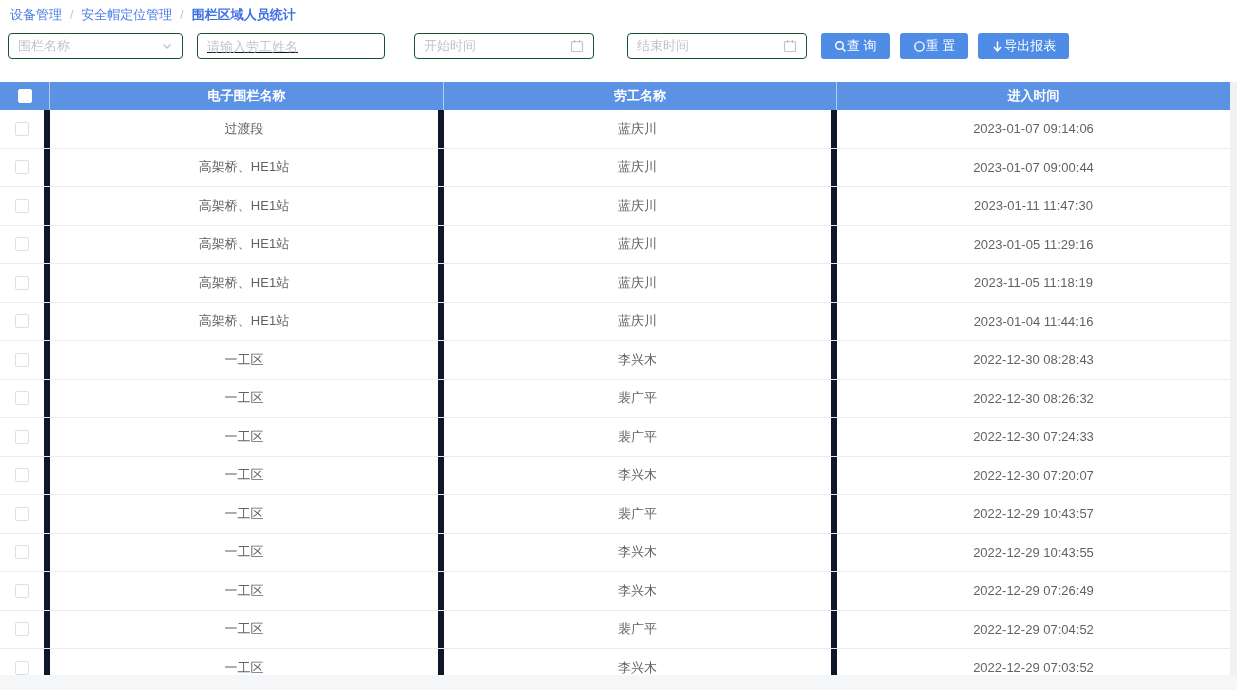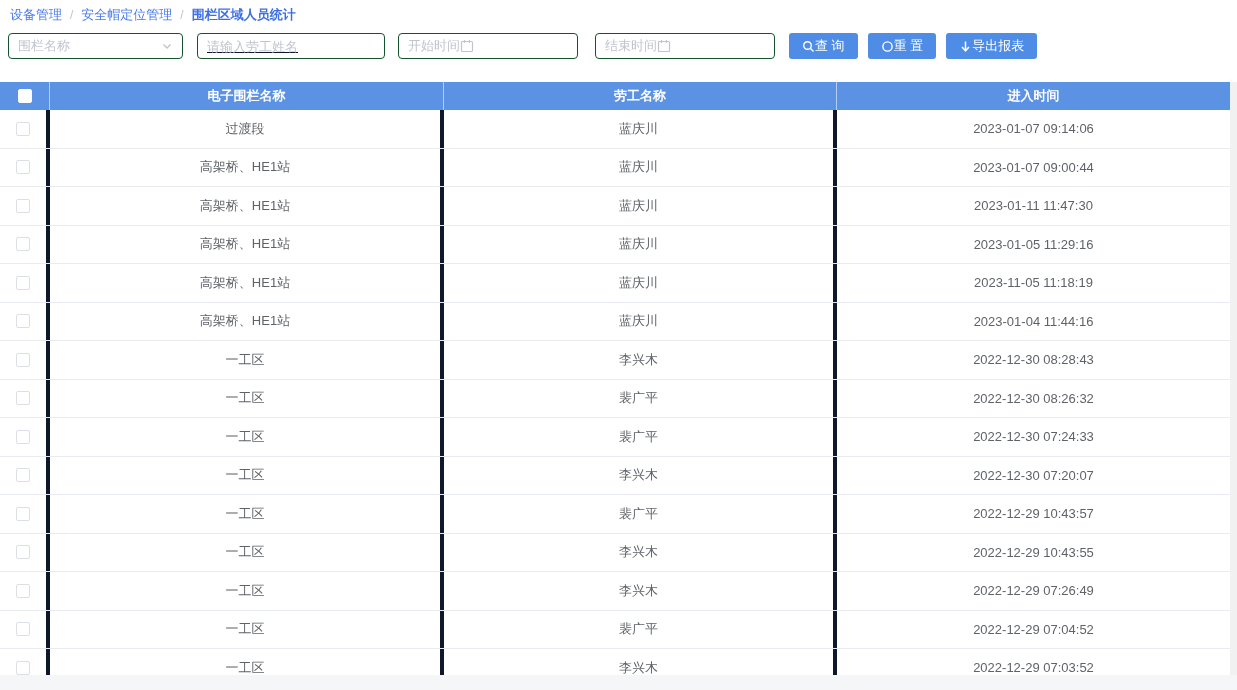--- a/index.html
+++ b/index.html
@@ -15,37 +15,37 @@
 
   
   .filters { position:absolute; top:33px; left:8px; display:flex; align-items:center; }
   .ctl { height:26px; border:1px solid #14532d; border-radius:4px; background:#fff;
          display:flex; align-items:center; padding:0 9px; font-size:13px; color:#bfc4cf; }
   .ctl input { border:none; outline:none; flex:1; font-size:13px; color:#0f172a; width:100%;
                font-family:inherit; background:transparent;text-decoration:underline; }
   .ctl input::placeholder { color:#bfc4cf; }
   .sel { width:175px; justify-content:space-between; margin-right:14px; cursor:pointer; }
   .inp { width:188px; margin-right:13px; }
-  .date { width:180px; margin-right:17px; justify-content:flex-start; }
+  .date { width:180px; margin-right:17px; justify-content:space-between;margin-left:16px; }
   .date:nth-of-type(4) { margin-right:14px; }
   .icon-svg { flex:none; display:inline-flex; }
   .btn { height:26px; border:none; border-radius:3px; background:#4e8ce6; color:#fff;
          font-size:13px; display:inline-flex; align-items:center; gap:0; padding:0 13px;
          margin-right:10px; cursor:pointer; font-family:inherit; }
   .btn:last-child { margin-right:0; }
 
   
   .table-wrap { position:absolute; top:82px; left:0; width:1230px; height:593px; overflow:hidden; }
   .thead { display:flex; height:28px; background:#5b92e4; }
   .th { color:#fff; font-size:13px; font-weight:bold; display:flex; align-items:center;
         justify-content:center; border-right:1px solid rgba(255,255,255,.55); }
   .th:last-child { border-right:none; }
   .tr { display:flex; height:38.5px; border-bottom:1px solid #e8ecf2; background:#fff; }
   .td { font-size:13px; color:#5f6368; display:flex; align-items:center; justify-content:center;
-        border-right:4px solid #0f172a; }
+        border-right:6px solid #0f172a; }
   .td:last-child { border-right:none; }
   .col-check { width:50px; flex:none; }
   .col-1 { width:394px; flex:none; }
   .col-2 { width:393px; flex:none; }
   .col-3 { width:393px; flex:none; }
   .checkbox { width:14px; height:14px; border:1px solid #dcdfe6; border-radius:2px;
               background:#fff; cursor:pointer; }
   .checkbox.head { border-color:#fff; background:#fff; }
 
   

